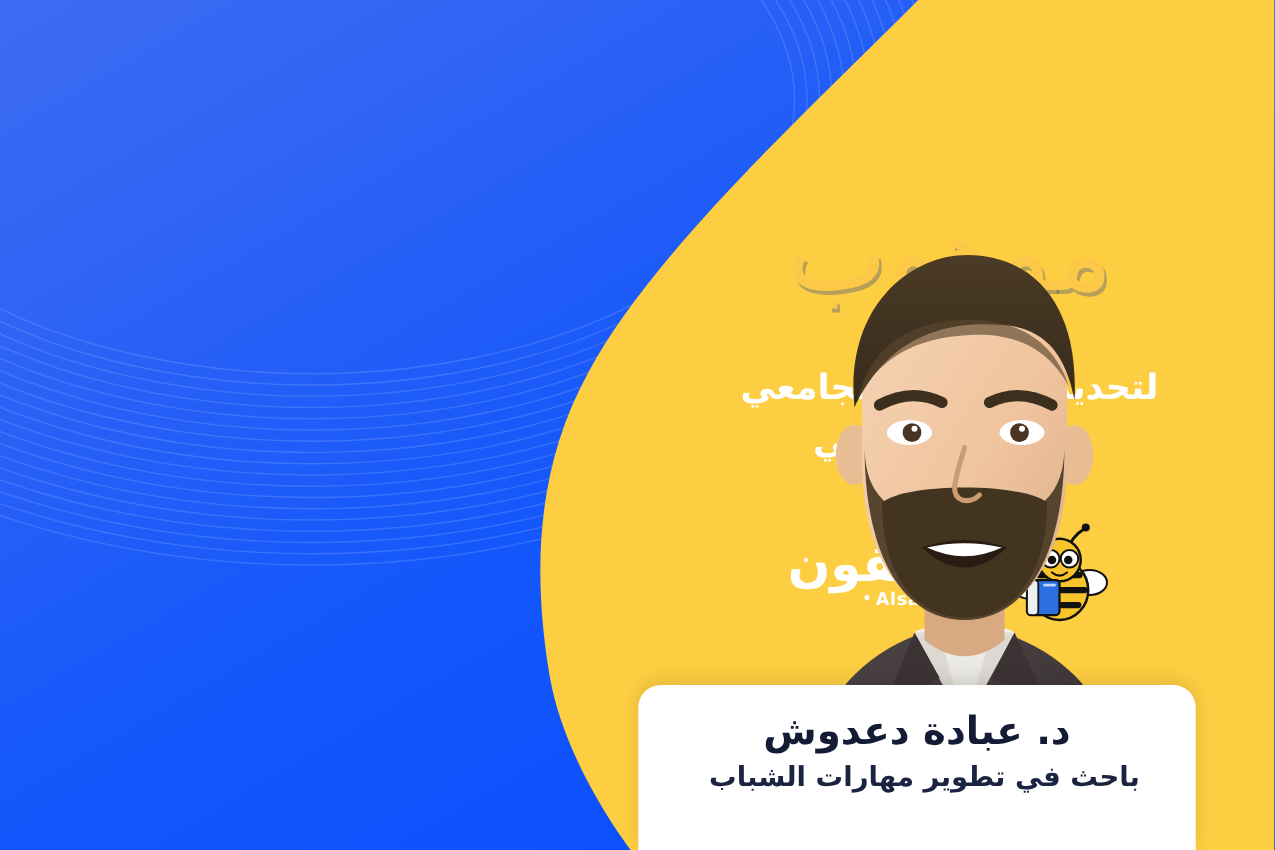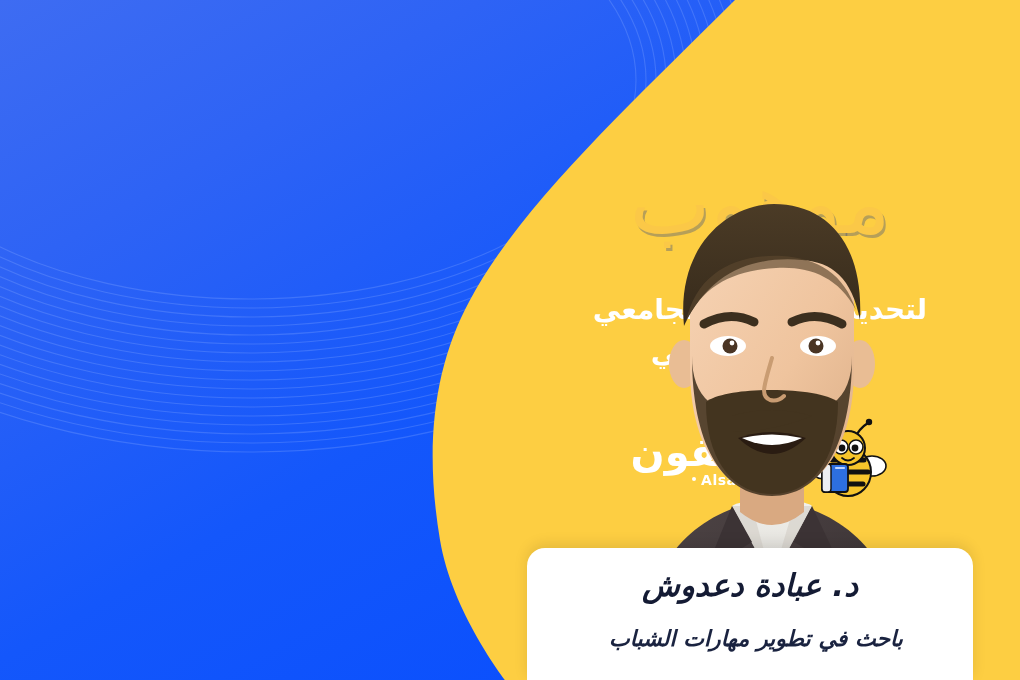--- a/index.html
+++ b/index.html
@@ -126,44 +126,43 @@
     top:150px;
     width:430px;
     height:530px;
     overflow:hidden;
   }
   .portrait svg { width:100%; height:100%; display:block; }
 
   
   .name-card {
     position:absolute;
-    left:527px;
+    left:511px;
     top:548px;
     width:446px;
     height:132px;
     background:#FFFFFF;
     border-radius:18px 18px 0 0;
     box-shadow:0 -4px 14px rgba(0,0,0,.10);
     padding-top:18px;
     text-align:center;
     direction:rtl;
-    font-style:italic;
   }
   .name-card .person-name {
     color:#141B34;
     font-size:31px;
     font-weight:bold;
     line-height:1.25;
   }
   .name-card .person-role {
     color:#1A2340;
     font-size:22px;
     font-weight:bold;
     line-height:1.3;
-    margin-top:20px;
+    margin-top:4px;
     padding-left:12px;
   }
 </style>
 </head>
 <body>
 
 <div class="poster">
 
   <div class="arcs">
     <svg viewBox="0 0 1120 760" preserveAspectRatio="none" aria-hidden="true">

